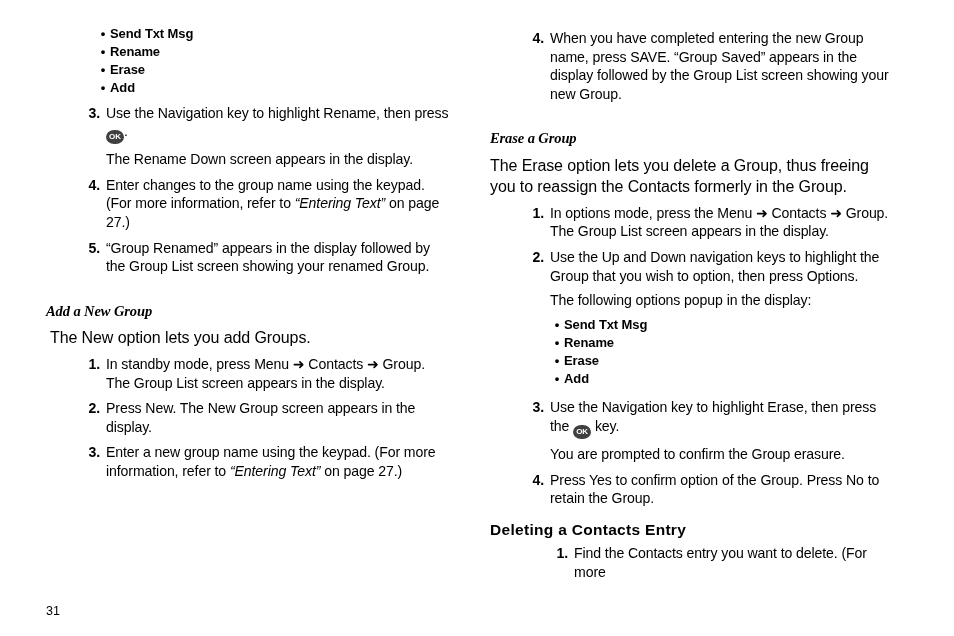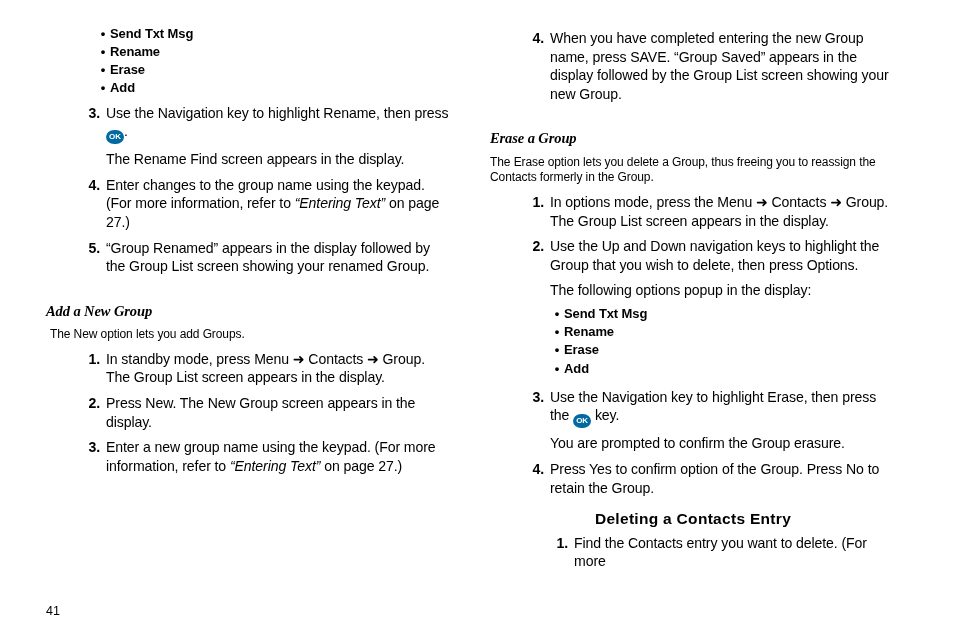--- a/index.html
+++ b/index.html
@@ -65,31 +65,30 @@
     font-weight: bold;
     font-size: 14.5px;
     margin: 26px 0 6px 0;
   }
   .h2 {
     font-family: Arial, Helvetica, sans-serif;
     font-weight: 900;
     font-size: 15.5px;
     letter-spacing: 0.3px;
     margin: 12px 0 4px 0;
-    text-align: center;
   }
   .lead {
     margin: 0 0 6px 4px;
-    font-size: 12px;
+    font-size: 16px;
   }
   .ok {
     display: inline-block;
     vertical-align: -3px;
     width: 18px; height: 14px;
-    background: #0369a1;
+    background: #404040;
     border-radius: 50% / 55%;
     color: #fff;
     font-size: 8px;
     line-height: 14px;
     text-align: center;
     font-weight: bold;
     font-family: Arial, sans-serif;
   }
   .footer {
     font-size: 12.5px;
@@ -129,21 +128,21 @@
         </div>
 
       <div class="ind-list-28">
         <div class="ol-item">
           <div class="ol-num">3.</div>
           <div class="ol-body">
             <p>
               <span>Use the Navigation key to highlight </span><b>Rename</b><span>, then press </span><span class="ok">OK</span><span>.</span>
             </p>
             <p>
-              <span>The </span><b>Rename Find</b><span> screen appears in the display.</span>
+              <span>The </span><b>Rename Down</b><span> screen appears in the display.</span>
             </p>
           </div>
         </div>
 
         <div class="ol-item">
           <div class="ol-num">4.</div>
           <div class="ol-body">
             <p>
               <span>Enter changes to the group name using the keypad. (For more information, refer to </span><span class="ref">“Entering Text”</span><span>  on page 27.)</span>
             </p>
@@ -219,21 +218,21 @@
             <p>
               <span>In options mode, press the </span><b>Menu</b><span> ➜ </span><b>Contacts</b><span> ➜ </span><b>Group</b><span>. The </span><b>Group List</b><span> screen appears in the display.</span>
             </p>
           </div>
         </div>
 
         <div class="ol-item">
           <div class="ol-num">2.</div>
           <div class="ol-body">
             <p>
-              <span>Use the Up and Down navigation keys to highlight the Group that you wish to delete, then press </span><b>Options</b><span>.</span>
+              <span>Use the Up and Down navigation keys to highlight the Group that you wish to option, then press </span><b>Options</b><span>.</span>
             </p>
             <p>The following options popup in the display:</p>
             <div class="bullets" id="right-step2-bullets">
                 <div class="bullet">
                   <span class="dot">•</span>
                   <span>Send Txt Msg</span>
                 </div>
                 <div class="bullet">
                   <span class="dot">•</span>
                   <span>Rename</span>
@@ -276,14 +275,14 @@
           <div class="ol-num">1.</div>
           <div class="ol-body">
             <p>Find the Contacts entry you want to delete. (For more</p>
           </div>
         </div>
       </div>
 
     </div>
   </div>
 
-  <div class="footer">41</div>
+  <div class="footer">31</div>
 </div>
 
 </body></html>

